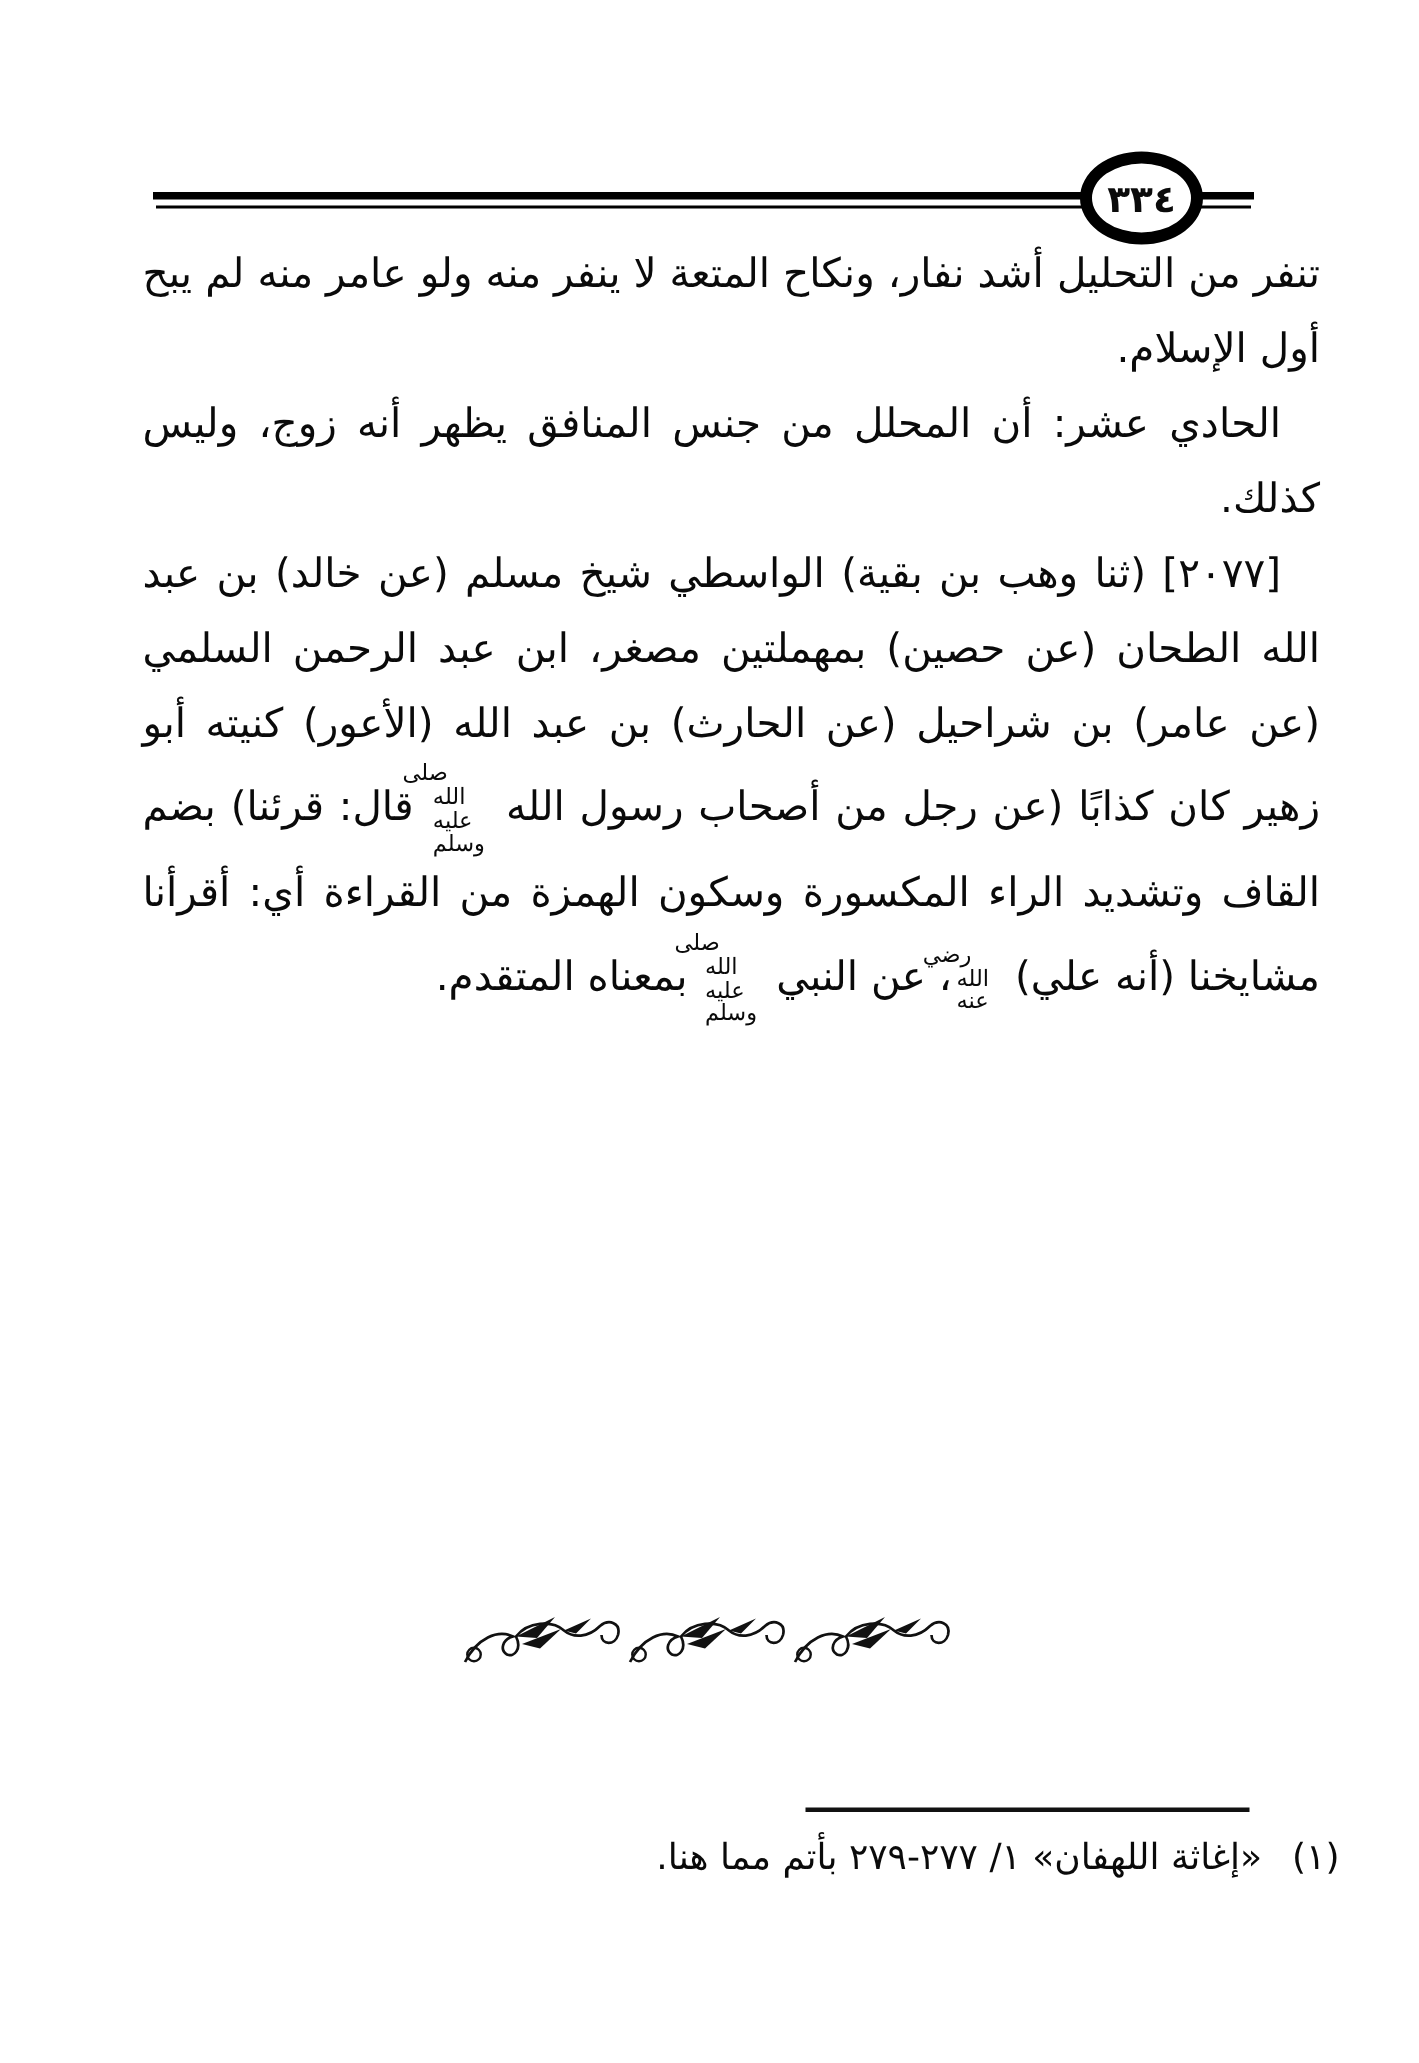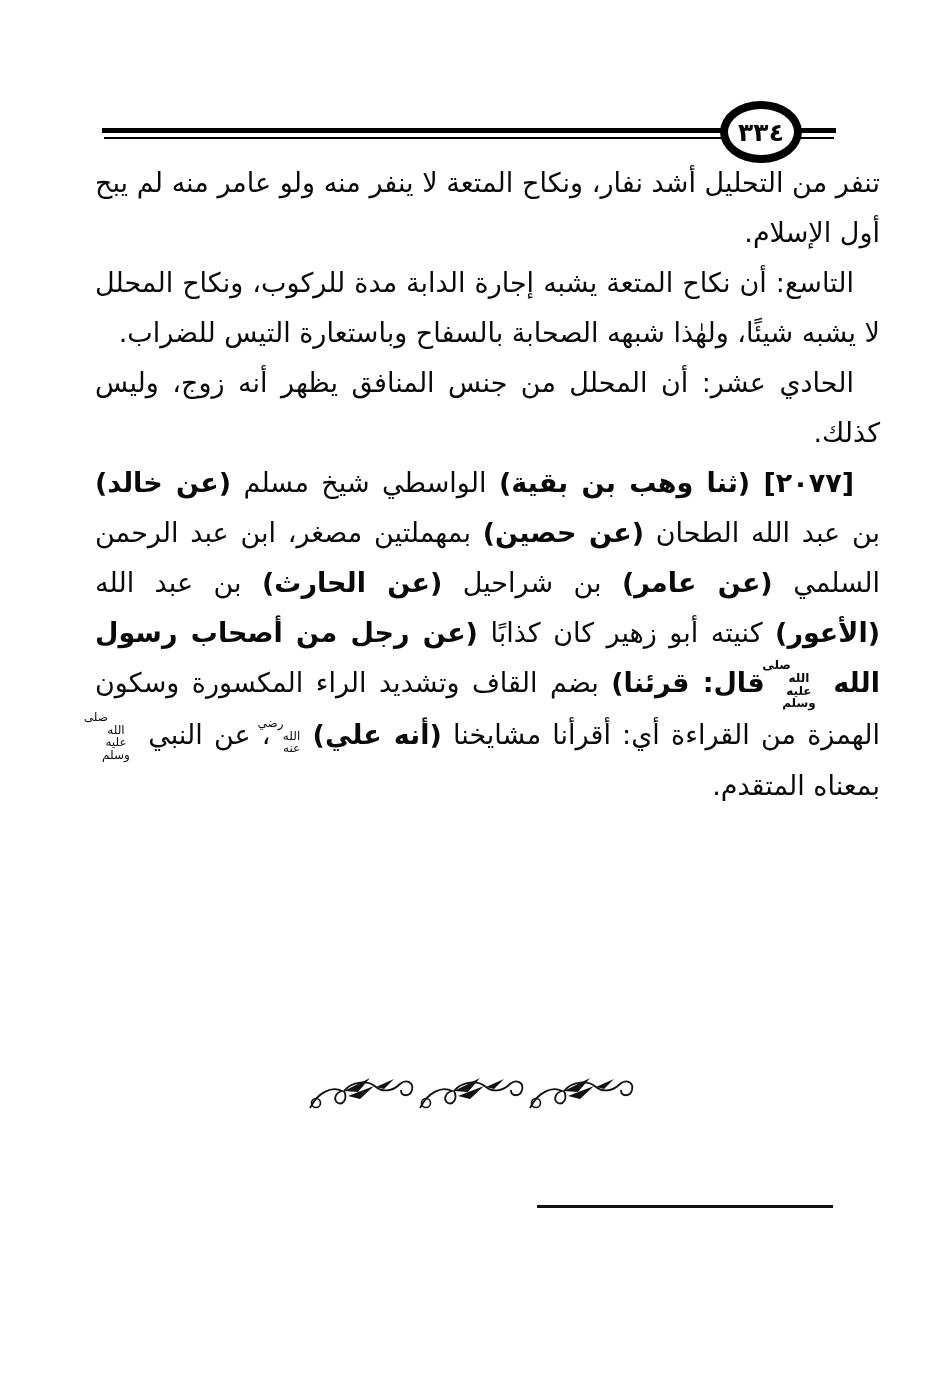--- a/index.html
+++ b/index.html
@@ -27,27 +27,27 @@
   }
 
   
   .body {
     position:absolute; top:158px; right:66px; left:95px;
     direction:rtl; text-align:justify;
     font-size:27px; line-height:50px;
   }
   .para { margin:0; }
   .indent { text-indent:26px; }
-  .b { font-weight:bold; }
+  .b { font-weight:normal; }
   .fnref { font-size:15px; vertical-align:10px; line-height:0; }
 
   .honorific {
     display:inline-block; width:36px;
-    font-size:12px; line-height:1.05;
-    text-align:center; vertical-align:middle;
+    font-size:15px; line-height:1.05;
+    text-align:left; vertical-align:middle;
     margin:0 3px; white-space:normal; word-spacing:1px;
   }
 
   
   .ornament { position:absolute; top:1076px; left:0; right:0; text-align:center; }
   .ornament svg { display:inline-block; }
 
   
   .footnote-area { position:absolute; top:1205px; left:0; right:0; }
   .fn-rule { height:3px; background:#111; width:296px; margin-left:auto; margin-right:113px; }
@@ -66,21 +66,20 @@
   <div class="header">
     <div class="rule-thick"></div>
     <div class="rule-thin"></div>
     <div class="page-circle">
       <span>٣٣٤</span>
     </div>
   </div>
 
   <div class="body">
     <p class="para"><span>تنفر من التحليل أشد نفار، ونكاح المتعة لا ينفر منه ولو عامر منه لم يبح أول الإسلام.</span></p>
-    <p class="para indent"><span>التاسع: أن نكاح المتعة يشبه إجارة الدابة مدة للركوب، ونكاح المحلل لا يشبه شيئًا، ولهٰذا شبهه الصحابة بالسفاح وباستعارة التيس للضراب.</span></p>
     <p class="para indent"><span>الحادي عشر: أن المحلل من جنس المنافق يظهر أنه زوج، وليس كذلك.</span></p>
 
     <p class="para indent"><span class="b">[٢٠٧٧] (ثنا وهب بن بقية)</span><span> الواسطي شيخ مسلم </span><span class="b">(عن خالد)</span><span> بن عبد الله الطحان </span><span class="b">(عن حصين)</span><span> بمهملتين مصغر، ابن عبد الرحمن السلمي </span><span class="b">(عن عامر)</span><span> بن شراحيل </span><span class="b">(عن الحارث)</span><span> بن عبد الله </span><span class="b">(الأعور)</span><span> كنيته أبو زهير كان كذابًا </span><span class="b">(عن رجل من أصحاب رسول الله </span><span class="honorific b">صلى الله عليه وسلم</span><span class="b"> قال: قرئنا)</span><span> بضم القاف وتشديد الراء المكسورة وسكون الهمزة من القراءة أي: أقرأنا مشايخنا </span><span class="b">(أنه علي)</span><span class="honorific">رضي الله عنه</span><span>، عن النبي </span><span class="honorific">صلى الله عليه وسلم</span><span> بمعناه المتقدم.</span></p>
   </div>
 
   <div class="ornament">
     <svg width="330" height="44" viewBox="0 0 330 44">
       <defs>
         <g id="flourish">
           <path d="M2,32 C10,16 24,10 34,15 C27,17 25,24 30,27 C35,29 40,23 36,15 C44,5 60,4 68,11 C74,16 84,16 92,8 C98,3 106,6 104,14 C102,21 93,21 93,14" fill="none" stroke="#111" stroke-width="1.8"></path>
@@ -91,15 +90,16 @@
         </g>
       </defs>
       <use href="#flourish" x="0" y="0"></use>
       <use href="#flourish" x="110" y="0"></use>
       <use href="#flourish" x="220" y="0"></use>
     </svg>
   </div>
 
   <div class="footnote-area">
     <div class="fn-rule"></div>
+    <p class="fn-text"><span class="fn-marker">(١)</span><span>«إغاثة اللهفان» </span><span class="b">١/ ٢٧٧-٢٧٩</span><span> بأتم مما هنا.</span></p>
   </div>
 
 </div>
 
 </body></html>

